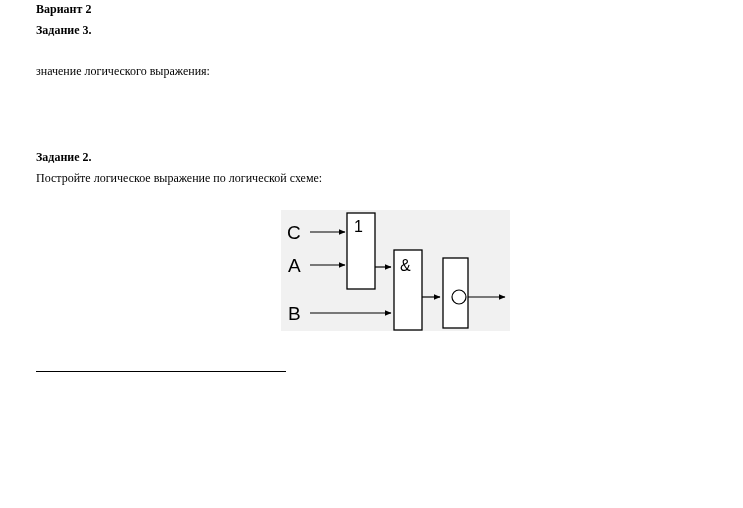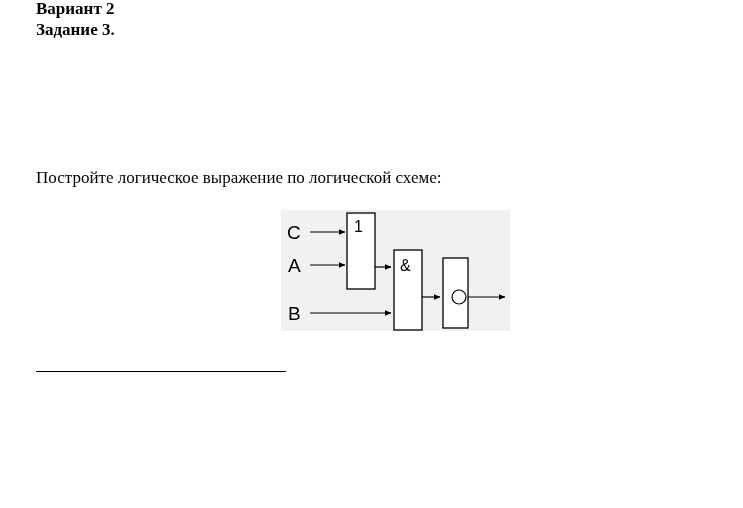--- a/index.html
+++ b/index.html
@@ -8,21 +8,21 @@
     width: 743px;
     height: 508px;
     background: #ffffff;
     font-family: "Liberation Serif", serif;
     color: #000000;
     overflow: hidden;
   }
   .line {
     position: absolute;
     left: 36px;
-    font-size: 17px;
+    font-size: 12px;
     white-space: nowrap;
     line-height: 20px;
   }
   .bold { font-weight: bold; }
   .diagram {
     position: absolute;
     left: 281px;
     top: 210px;
     width: 229px;
     height: 121px;
@@ -40,22 +40,24 @@
 </head>
 <body>
 
 <div class="page">
 
   <div class="line bold" style="top:-1px">Вариант 2</div>
 
   <div class="line bold" style="top:20px">Задание 3.</div>
 
 
+  <div class="line" style="top:61px">значение логического выражения:</div>
 
 
+  <div class="line bold" style="top:147px">Задание 2.</div>
 
   <div class="line" style="top:168px">Постройте логическое выражение по логической схеме:</div>
 
   <div class="diagram">
     <svg width="229" height="121" viewBox="0 0 229 121">
       <defs>
         <marker id="ah" markerWidth="9" markerHeight="8" refX="6.5" refY="3" orient="auto" markerUnits="userSpaceOnUse">
           <path d="M0,0 L7,3 L0,6 Z" fill="#000000"></path>
         </marker>
       </defs>

